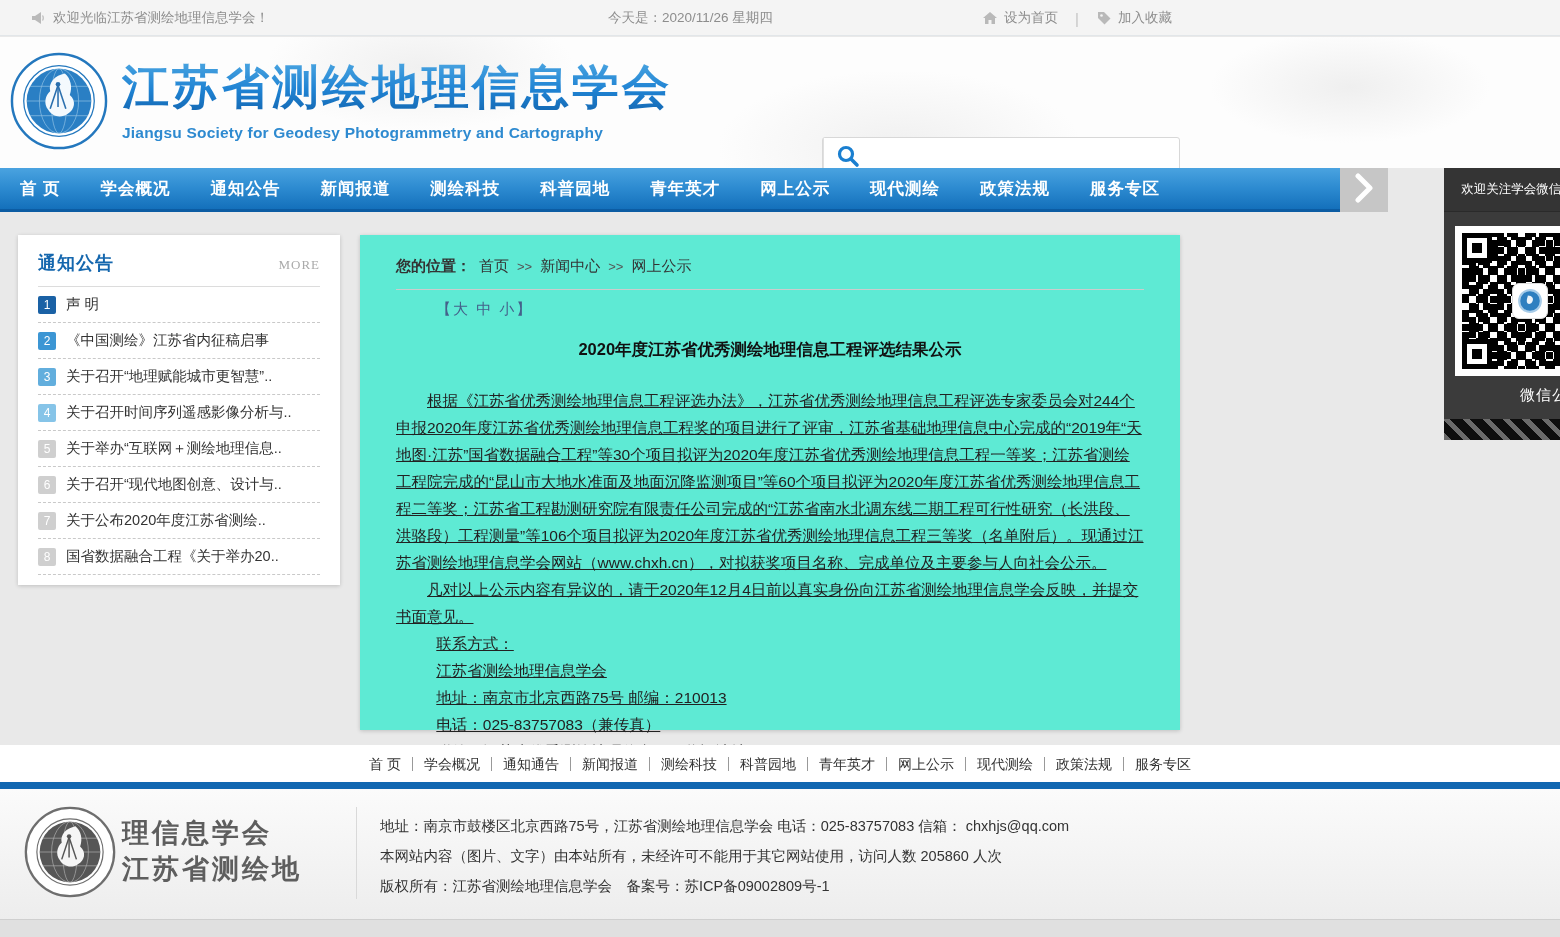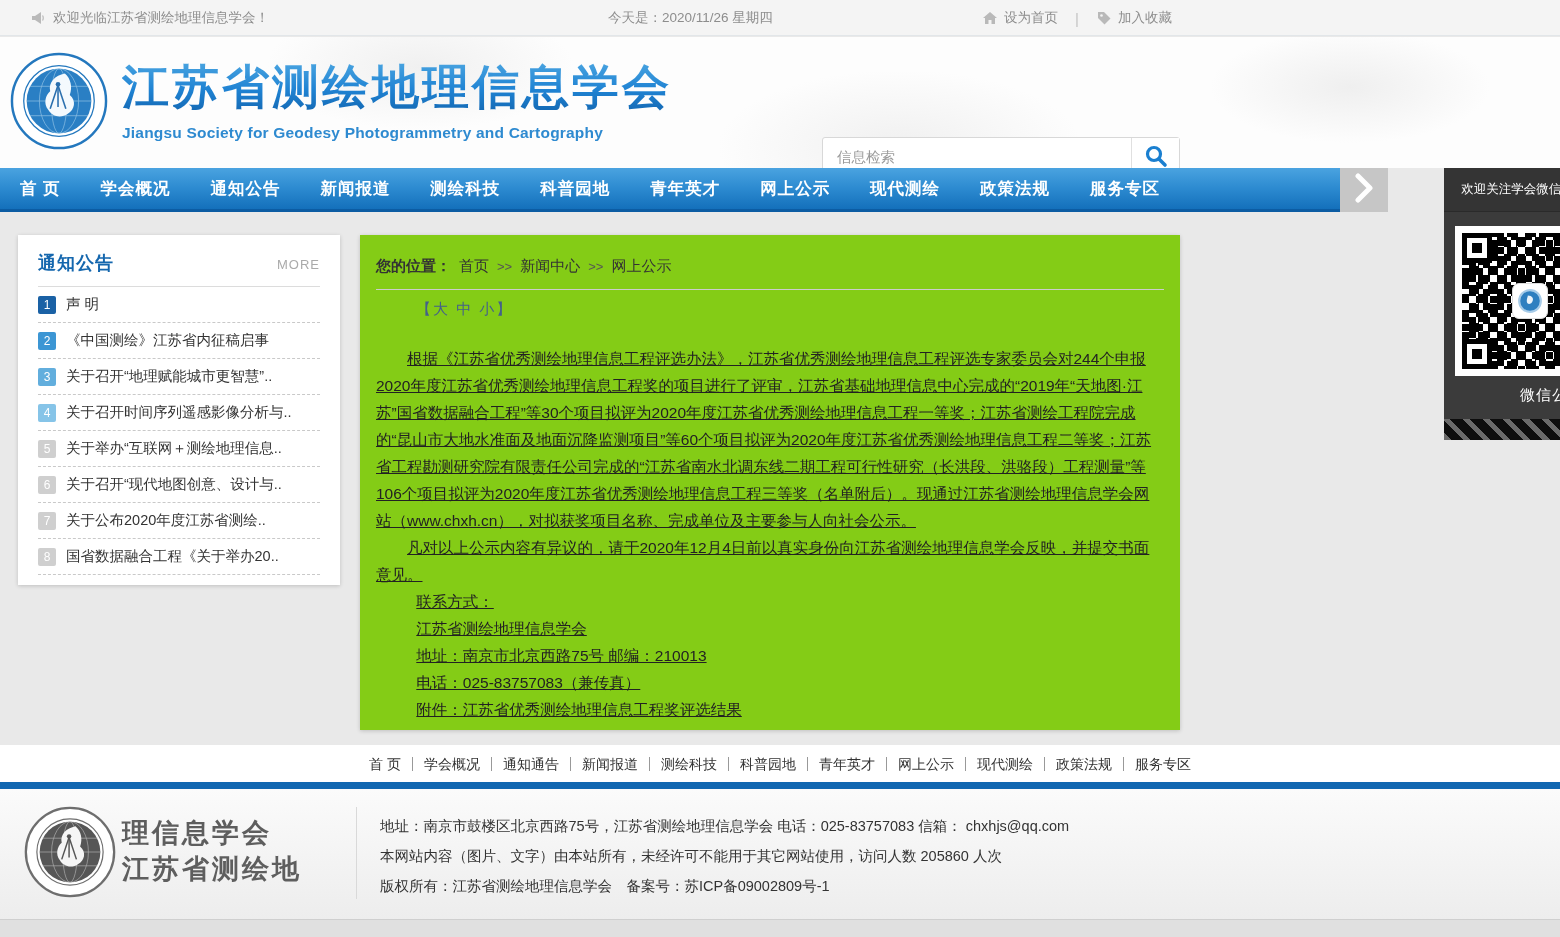--- a/index.html
+++ b/index.html
@@ -53,31 +53,31 @@
   .finder.tl { left:0; top:0; } .finder.tr { right:0; top:0; } .finder.bl { left:0; bottom:0; }
   .qr-logo { position:absolute; left:50px; top:50px; width:36px; height:36px; background:#fff; border-radius:7px; border:1px solid #ddd; display:flex; align-items:center; justify-content:center; }
   .wechat-caption { text-align:right; color:#fff; font-size:15px; margin-top:10px; letter-spacing:1px; }
   .wechat-stripes { margin-top:14px; height:21px; background:repeating-linear-gradient(45deg,#6a6a6a 0 5px,#0d0d0d 5px 14px); }
 
   
   .main-bg { position:absolute; top:212px; left:0; width:1560px; height:533px; background:#e9e9e9; }
   .sidebar { position:absolute; top:235px; left:18px; width:322px; background:#fff; box-shadow:0 1px 4px rgba(0,0,0,.18); padding:16px 20px 10px; }
   .sidebar-head { display:flex; align-items:baseline; justify-content:space-between; padding-bottom:11px; border-bottom:1px solid #dcdcdc; }
   .sidebar-title { color:#1567ae; font-size:18px; font-weight:bold; letter-spacing:1px; }
-  .sidebar-more { color:#aaa; font-size:13px; letter-spacing:1px; cursor:pointer; }
+  .sidebar-more { color:#aaa; font-size:13px; letter-spacing:1px; cursor:pointer;font-family:Liberation Serif, serif; }
   .notice-list { list-style:none; }
   .notice-list li { display:flex; align-items:center; gap:10px; height:36px; border-bottom:1px dashed #c9c9c9; font-size:14.5px; color:#333; cursor:pointer; white-space:nowrap; overflow:hidden; }
   .badge { flex:0 0 18px; width:18px; height:18px; border-radius:2px; color:#fff; font-size:12px; display:flex; align-items:center; justify-content:center; }
   .notice-list li:nth-child(1) .badge { background:#1a61a5; }
   .notice-list li:nth-child(2) .badge { background:#3c96d4; }
   .notice-list li:nth-child(3) .badge { background:#62aedd; }
   .notice-list li:nth-child(4) .badge { background:#86c4e8; }
   .notice-list li:nth-child(n+5) .badge { background:#cfcfcf; }
 
-  .content { position:absolute; top:235px; left:360px; width:820px; height:495px; background:#84cc16; box-shadow:0 1px 4px rgba(0,0,0,.18); padding:22px 16px; }
+  .content { position:absolute; top:235px; left:360px; width:820px; height:495px; background:#5eead4; box-shadow:0 1px 4px rgba(0,0,0,.18); padding:22px 36px; }
   .breadcrumb { font-size:15px; color:#333; }
   .breadcrumb .bc-label { font-weight:bold; }
   .breadcrumb .crumb { margin:0 8px; cursor:pointer; }
   .breadcrumb .crumb:first-of-type { margin-left:2px; }
   .breadcrumb .sep { color:#555; font-size:13px; }
   .content hr { border:none; border-top:1px solid #ccc; margin:13px 0 10px; }
   .size-controls { font-size:15px; color:#44618a; letter-spacing:2px; cursor:pointer;margin-left:40px; }
   .article-title { text-align:center; font-size:16.5px; font-weight:bold; color:#111; margin-top:20px; }
   .article-meta { text-align:center; font-size:14.5px; color:#333; margin-top:9px; }
   .article-body { margin-top:26px; font-size:15.5px; color:#222; line-height:27px;text-decoration:underline; }
@@ -156,21 +156,20 @@
           <line x1="49" y1="36" x2="49" y2="56"></line>
         </g>
         <circle cx="49" cy="33" r="2.4" fill="#2a6fae"></circle>
       </svg>
     </div>
     <div class="title-block">
       <div class="site-title">江苏省测绘地理信息学会</div>
       <div class="site-subtitle">Jiangsu Society for Geodesy Photogrammetry and Cartography</div>
     </div>
     <div class="search">
-      <input type="text" placeholder="信息检索" style="">
       <button class="search-btn">
         <span>
           <svg viewBox="0 0 24 24" width="24" height="24">
               <circle cx="10" cy="10" r="6.5" stroke="#1a7fd0" stroke-width="3.2" fill="none"></circle>
               <line x1="15" y1="15" x2="21" y2="21" stroke="#1a7fd0" stroke-width="3.6" stroke-linecap="round"></line>
             </svg>
         </span>
       </button>
     </div>
   </div>
@@ -260,20 +259,21 @@
         </li>
     </ul>
   </aside>
 
   <section class="content">
     <div class="breadcrumb">
       <span class="bc-label">您的位置：</span><span class="crumb">首页</span><span class="sep">&gt;&gt;</span><span class="crumb">新闻中心</span><span class="sep">&gt;&gt;</span><span class="crumb">网上公示</span>
     </div>
     <hr>
     <div class="size-controls">【大 中 小】</div>
+    <h1 class="article-title">2020年度江苏省优秀测绘地理信息工程评选结果公示</h1>
     <div class="article-body">
       <p class="indent">根据《江苏省优秀测绘地理信息工程评选办法》，江苏省优秀测绘地理信息工程评选专家委员会对244个申报2020年度江苏省优秀测绘地理信息工程奖的项目进行了评审，江苏省基础地理信息中心完成的“2019年“天地图·江苏”国省数据融合工程”等30个项目拟评为2020年度江苏省优秀测绘地理信息工程一等奖；江苏省测绘工程院完成的“昆山市大地水准面及地面沉降监测项目”等60个项目拟评为2020年度江苏省优秀测绘地理信息工程二等奖；江苏省工程勘测研究院有限责任公司完成的“江苏省南水北调东线二期工程可行性研究（长洪段、洪骆段）工程测量”等106个项目拟评为2020年度江苏省优秀测绘地理信息工程三等奖（名单附后）。现通过江苏省测绘地理信息学会网站（www.chxh.cn），对拟获奖项目名称、完成单位及主要参与人向社会公示。</p>
       <p class="indent">凡对以上公示内容有异议的，请于2020年12月4日前以真实身份向江苏省测绘地理信息学会反映，并提交书面意见。</p>
       <p class="contact">联系方式：</p>
       <p class="contact">江苏省测绘地理信息学会</p>
       <p class="contact">地址：南京市北京西路75号 邮编：210013</p>
       <p class="contact">电话：025-83757083（兼传真）</p>
       <p class="contact">附件：江苏省优秀测绘地理信息工程奖评选结果</p>
     </div>
   </section>

